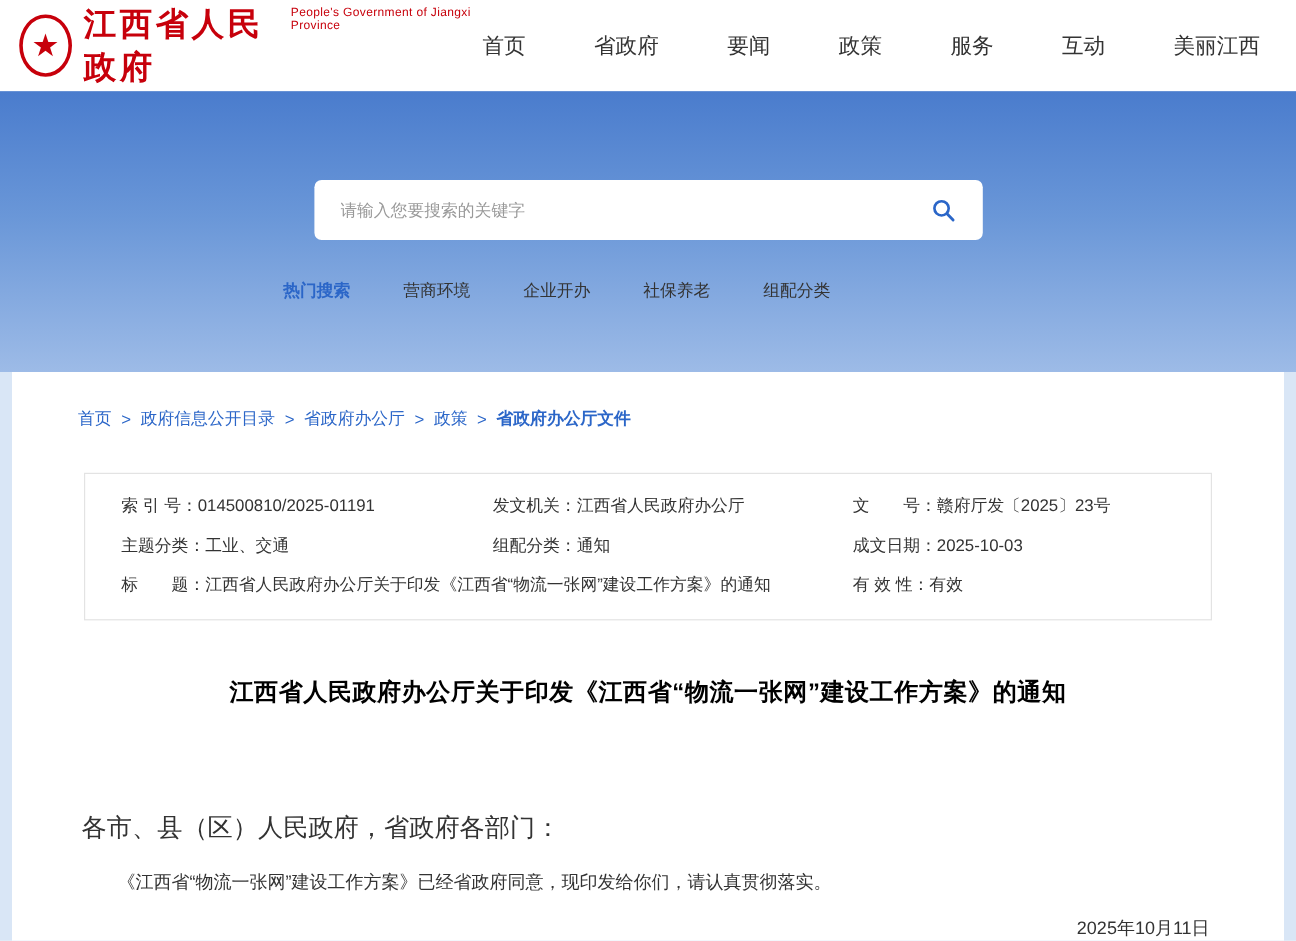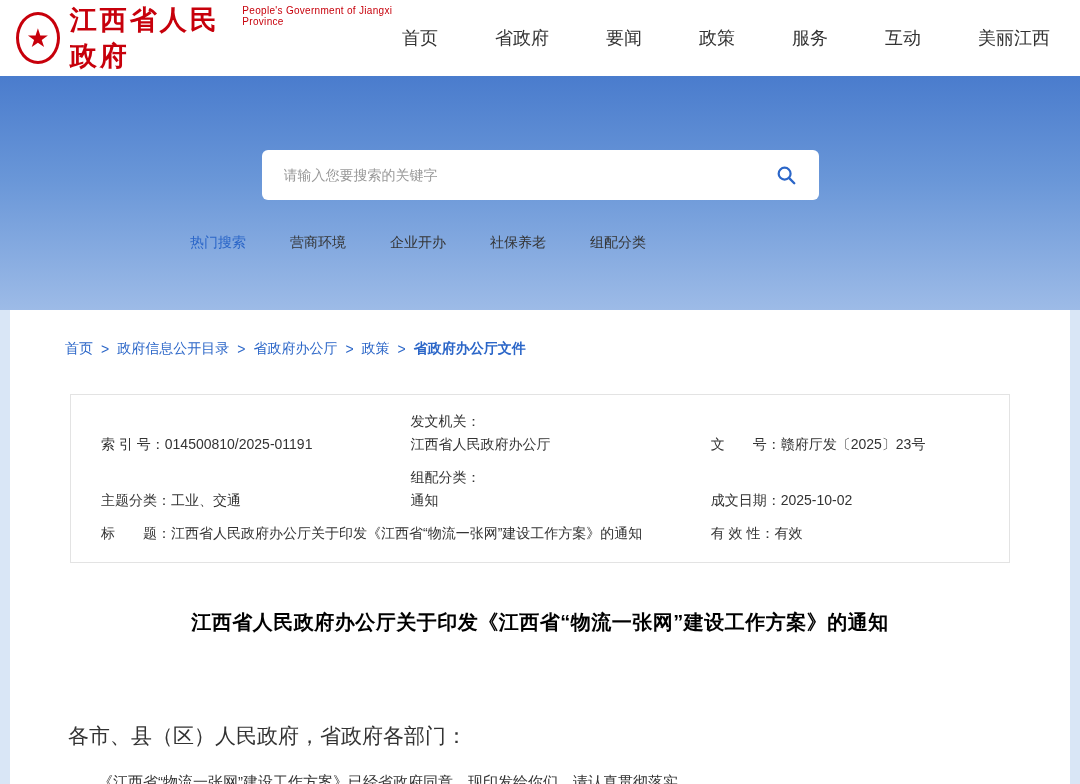--- a/index.html
+++ b/index.html
@@ -40,21 +40,21 @@
   .search-input {
     flex:1; border:none; outline:none; font-size:14px; color:#333;
     font-family:inherit; background:transparent;
   }
   .search-input::placeholder { color:#999; }
   .search-btn { width:26px; height:26px; cursor:pointer; display:flex; align-items:center; justify-content:center; }
   .hot-row {
     width:700px; margin:34px auto 0; display:flex; align-items:center; gap:44px;
     font-size:14px;
   }
-  .hot-label { color:#2b66c8; font-weight:normal; cursor:default; }
+  .hot-label { color:#2b66c8; font-weight:bold; cursor:default;margin-left:46px; }
   .hot-item { color:#333; cursor:pointer; }
 
   
   .content {
     background:#fff; margin:0 10px; height:474px; padding-top:30px;
   }
   .breadcrumb {
     padding-left:55px; font-size:14px; color:#2b66c8;
     display:flex; align-items:center; flex-wrap:wrap;
   }
@@ -63,21 +63,21 @@
   .crumb-sep { margin:0 8px; color:#2b66c8; }
 
   .meta-table {
     margin:36px 60px 0; border:1px solid #e3e3e3; padding:10px 0 12px;
     font-size:14px;
   }
   .meta-row { display:flex; align-items:flex-end; }
   .meta-cell { display:flex; padding:5px 10px 5px 30px; line-height:23px; }
   .meta-label { white-space:pre; flex-shrink:0; color:#333; }
   .meta-value { color:#333; }
-  .w1 { width:33%; } .w2 { width:32%;flex-direction:column; } .w3 { width:35%; } .w12 { width:65%; }
+  .w1 { width:33%; } .w2 { width:32%; } .w3 { width:35%; } .w12 { width:65%; }
 
   .doc-title {
     margin:46px 60px 0; text-align:center; font-size:20px; font-weight:bold;
     color:#000; letter-spacing:.5px;
   }
   .doc-salutation { margin:86px 58px 0; font-size:21px; }
   .doc-para { margin:20px 58px 0; font-size:15px; text-indent:2em; line-height:1.6; }
   .doc-date { margin:16px 62px 0; font-size:15px; text-align:right; }
 </style>
 </head>
@@ -154,21 +154,21 @@
       <div class="meta-cell w1">
         <span class="meta-label">主题分类：</span>
         <span class="meta-value">工业、交通</span>
       </div>
       <div class="meta-cell w2">
         <span class="meta-label">组配分类：</span>
         <span class="meta-value">通知</span>
       </div>
       <div class="meta-cell w3">
         <span class="meta-label">成文日期：</span>
-        <span class="meta-value">2025-10-02</span>
+        <span class="meta-value">2025-10-03</span>
       </div>
     </div>
     <div class="meta-row">
       <div class="meta-cell w12">
         <span class="meta-label">标　　题：</span>
         <span class="meta-value">江西省人民政府办公厅关于印发《江西省“物流一张网”建设工作方案》的通知</span>
       </div>
       <div class="meta-cell w3">
         <span class="meta-label">有 效 性：</span>
         <span class="meta-value">有效</span>

